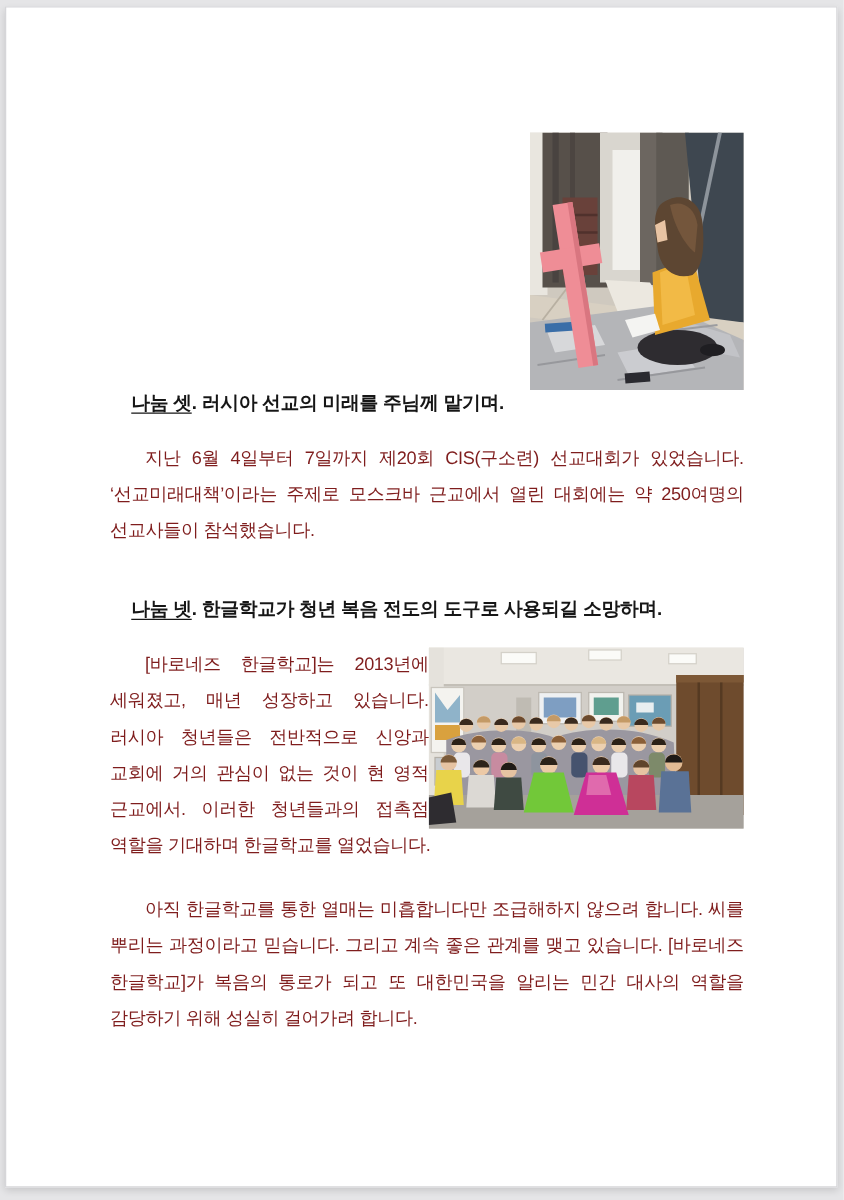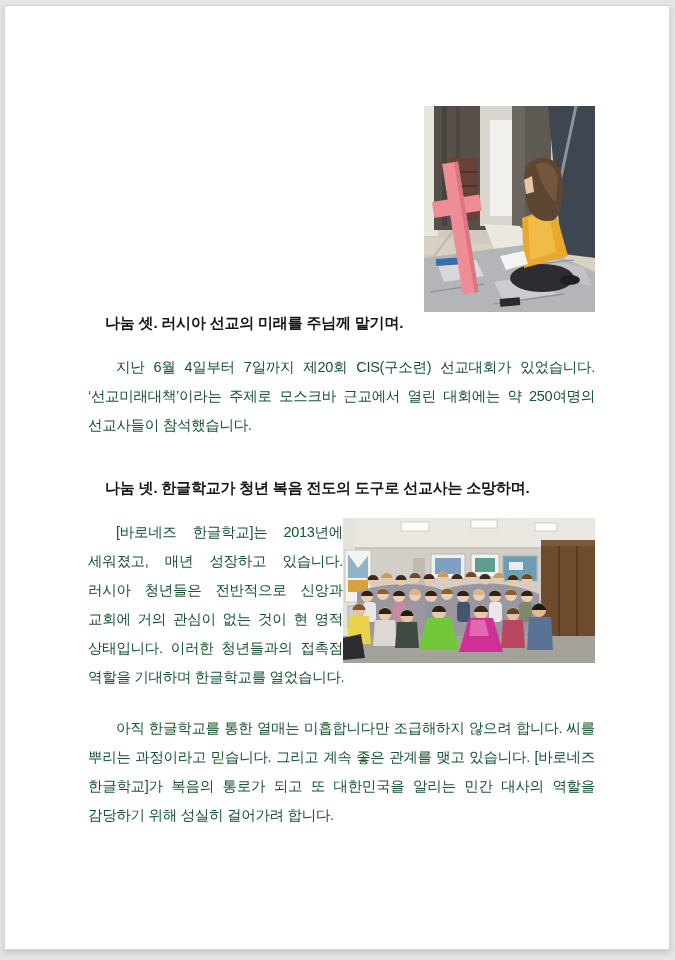--- a/index.html
+++ b/index.html
@@ -17,23 +17,23 @@
     box-shadow:0 3px 6px rgba(0,0,0,.14);
     padding:100px 74px 0 83px;
   }
   .sec{zoom:1;}
   h2.heading{
     font-size:15px;line-height:22px;font-weight:bold;color:#161616;
     margin:0 0 19px;padding-left:17px;clear:both;
     letter-spacing:-0.2px;
   }
   .sec + .sec h2.heading{margin-top:37px;}
-  h2 .u{text-underline-offset:3px;}
+  h2 .u{text-decoration:underline;text-underline-offset:3px;}
   p.body{
-    font-size:14.5px;line-height:29px;color:#14532d;
+    font-size:14.5px;line-height:29px;color:#7f1d1d;
     text-align:justify;word-break:keep-all;
     text-indent:28px;margin:0 0 22px;
     letter-spacing:-0.3px;
   }
   figure.photo{margin:0;float:right;}
   figure.photo svg{display:block;}
   .p1{width:171px;height:206px;margin:2px 0 10px 13px;}
   .p2{width:252px;height:145px;margin:8px 0 10px 13px;}
 </style>
 </head>
@@ -93,21 +93,21 @@
         </g>
         <rect x="76" y="192" width="20" height="8" fill="#2a2a30" transform="rotate(-5 86 196)"></rect>
       </svg>
     </figure>
 
     <h2 class="heading"><span class="u">나눔 셋</span><span>. 러시아 선교의 미래를 주님께 맡기며.</span></h2>
     <p class="body">지난 6월 4일부터 7일까지 제20회 CIS(구소련) 선교대회가 있었습니다. ‘선교미래대책’이라는 주제로 모스크바 근교에서 열린 대회에는 약 250여명의 선교사들이 참석했습니다.</p>
   </section>
 
   <section class="sec">
-    <h2 class="heading"><span class="u">나눔 넷</span><span>. 한글학교가 청년 복음 전도의 도구로 선교사는 소망하며.</span></h2>
+    <h2 class="heading"><span class="u">나눔 넷</span><span>. 한글학교가 청년 복음 전도의 도구로 사용되길 소망하며.</span></h2>
 
     <figure class="photo p2">
       <svg viewBox="0 0 252 145" width="252" height="145">
         <rect x="0" y="0" width="252" height="145" fill="#d2cec8"></rect>
 
         <rect x="0" y="0" width="252" height="30" fill="#eae7e1"></rect>
         <rect x="58" y="4" width="28" height="9" fill="#fbfbf8" stroke="#d4d1c9"></rect>
         <rect x="128" y="2" width="26" height="8" fill="#fbfbf8" stroke="#d4d1c9"></rect>
         <rect x="192" y="5" width="22" height="8" fill="#fbfbf8" stroke="#d4d1c9"></rect>
         <line x1="0" y1="30" x2="252" y2="30" stroke="#c3bfb7" stroke-width="1.5"></line>
@@ -227,17 +227,17 @@
             <path d="M163.5,96 a6.5,6 0 0 1 13,0 z" fill="#5f442c"></path>
           <polygon points="160,102 180,102 182,130 158,130" fill="#b8475f"></polygon>
           <circle cx="196" cy="92" r="7" fill="#e2bb94"></circle>
             <path d="M189,92 a7,6.5 0 0 1 14,0 z" fill="#1f1a16"></path>
           <polygon points="186,99 208,99 210,132 184,132" fill="#5a7296"></polygon>
         </g>
         <polygon points="0,120 18,116 22,140 0,142" fill="#2e2c30"></polygon>
       </svg>
     </figure>
 
-    <p class="body">[바로네즈 한글학교]는 2013년에 세워졌고, 매년 성장하고 있습니다. 러시아 청년들은 전반적으로 신앙과 교회에 거의 관심이 없는 것이 현 영적 상태입니다. 이러한 청년들과의 접촉점 역할을 기대하며 한글학교를 열었습니다.</p>
+    <p class="body">[바로네즈 한글학교]는 2013년에 세워졌고, 매년 성장하고 있습니다. 러시아 청년들은 전반적으로 신앙과 교회에 거의 관심이 없는 것이 현 영적 근교에서. 이러한 청년들과의 접촉점 역할을 기대하며 한글학교를 열었습니다.</p>
     <p class="body">아직 한글학교를 통한 열매는 미흡합니다만 조급해하지 않으려 합니다. 씨를 뿌리는 과정이라고 믿습니다. 그리고 계속 좋은 관계를 맺고 있습니다. [바로네즈 한글학교]가 복음의 통로가 되고 또 대한민국을 알리는 민간 대사의 역할을 감당하기 위해 성실히 걸어가려 합니다.</p>
   </section>
 
 </div>
 
 </body></html>

